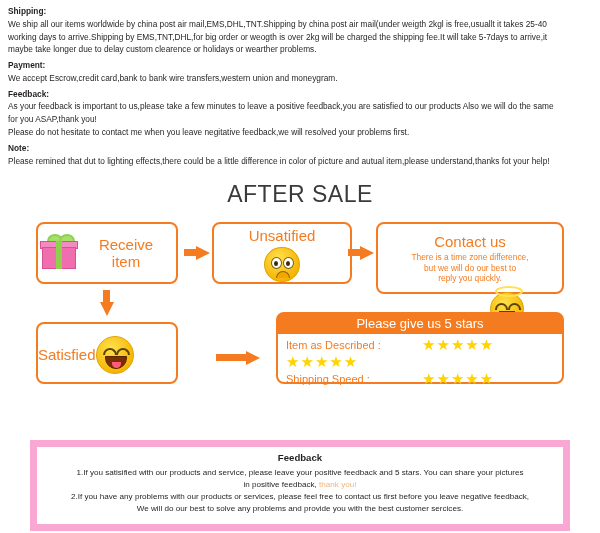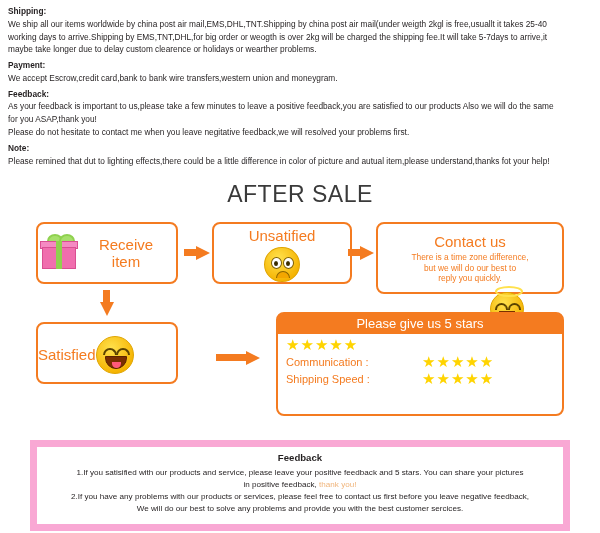--- a/index.html
+++ b/index.html
@@ -99,21 +99,21 @@
 
   
   #box-satisfied {
     left: 36px; top: 108px; width: 142px; height: 62px;
     display: flex; flex-direction: row; align-items: center; justify-content: flex-start;
     padding-top: 3px;
   }
 
   
   #box-stars {
-    left: 276px; top: 98px; width: 288px; height: 104px;
+    left: 276px; top: 98px; width: 288px; height: 72px;
     padding: 0;
     overflow: visible;
   }
   .stars-banner {
     background: #f47b20;
     color: #ffffff;
     font-size: 13px;
     text-align: center;
     padding: 2px 0 3px 0;
     border-radius: 4px 4px 0 0;
@@ -390,24 +390,24 @@
         <div class="eyec l"></div>
         <div class="eyec r"></div>
         <div class="smile"></div>
       </div>
     </div>
 
     <div class="box" id="box-stars">
       <div class="stars-banner">Please give us 5 stars</div>
       <div class="stars-rows">
         <div class="stars-row">
+          <div class="lbl">Item as Described :</div>
           <div class="stars">★★★★★</div>
         </div>
         <div class="stars-row">
-          <div class="lbl">Communication :</div>
           <div class="stars">★★★★★</div>
         </div>
         <div class="stars-row">
           <div class="lbl">Shipping Speed :</div>
           <div class="stars">★★★★★</div>
         </div>
       </div>
     </div>
 
   </div>

